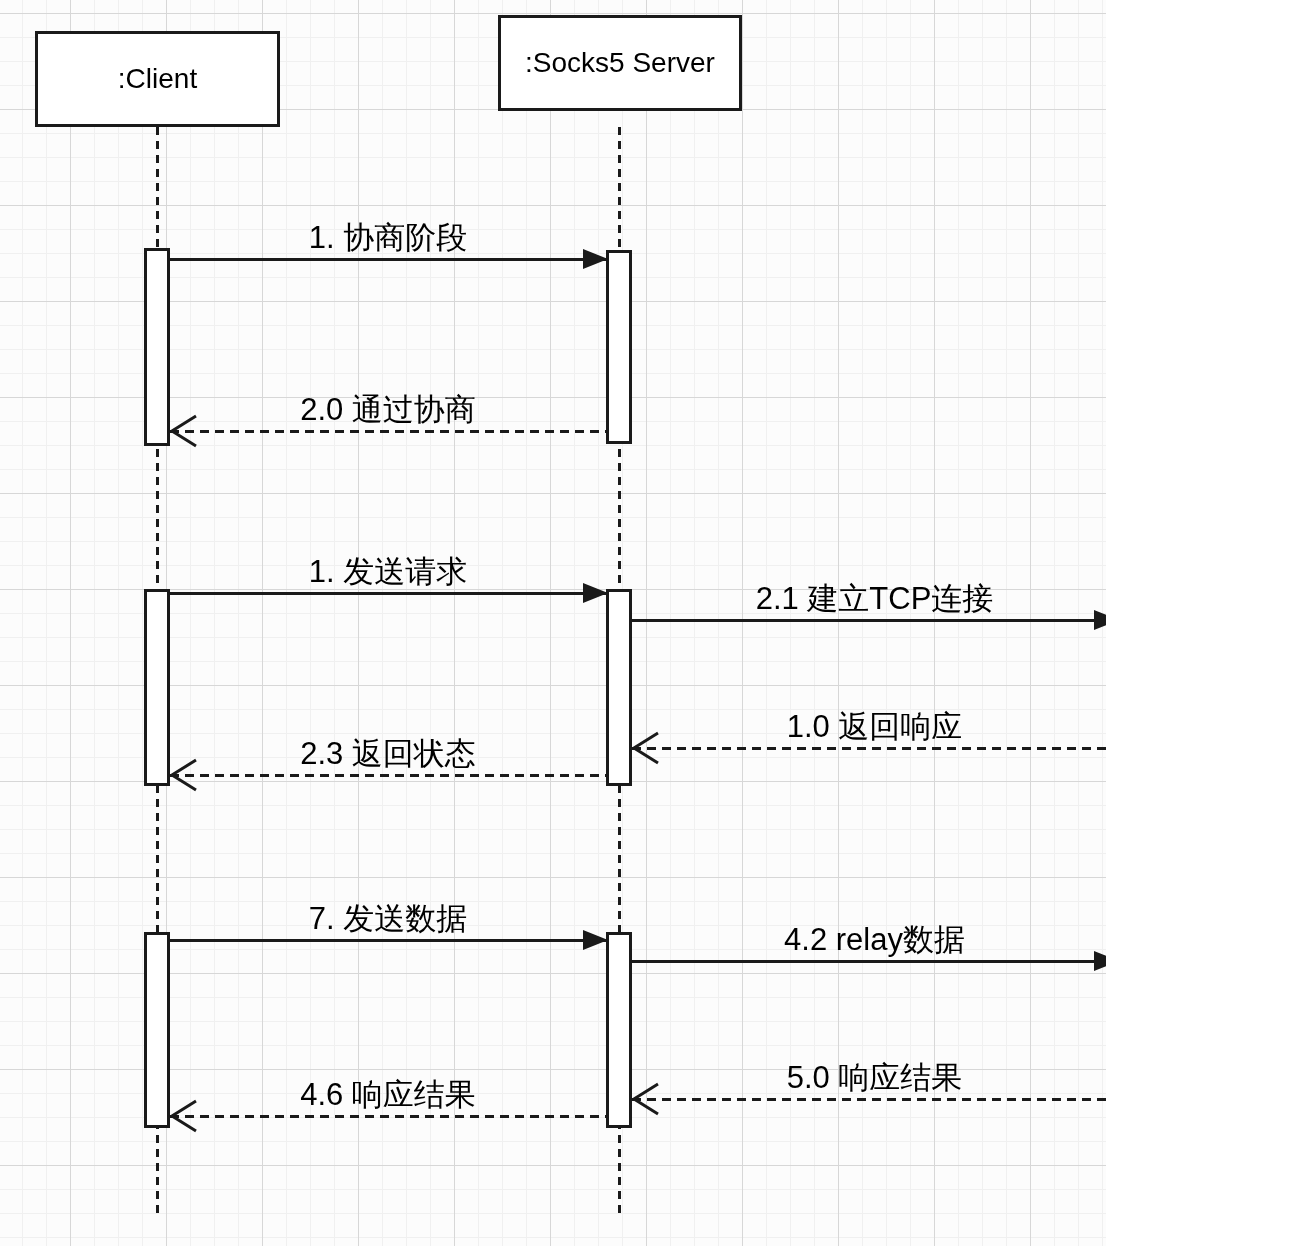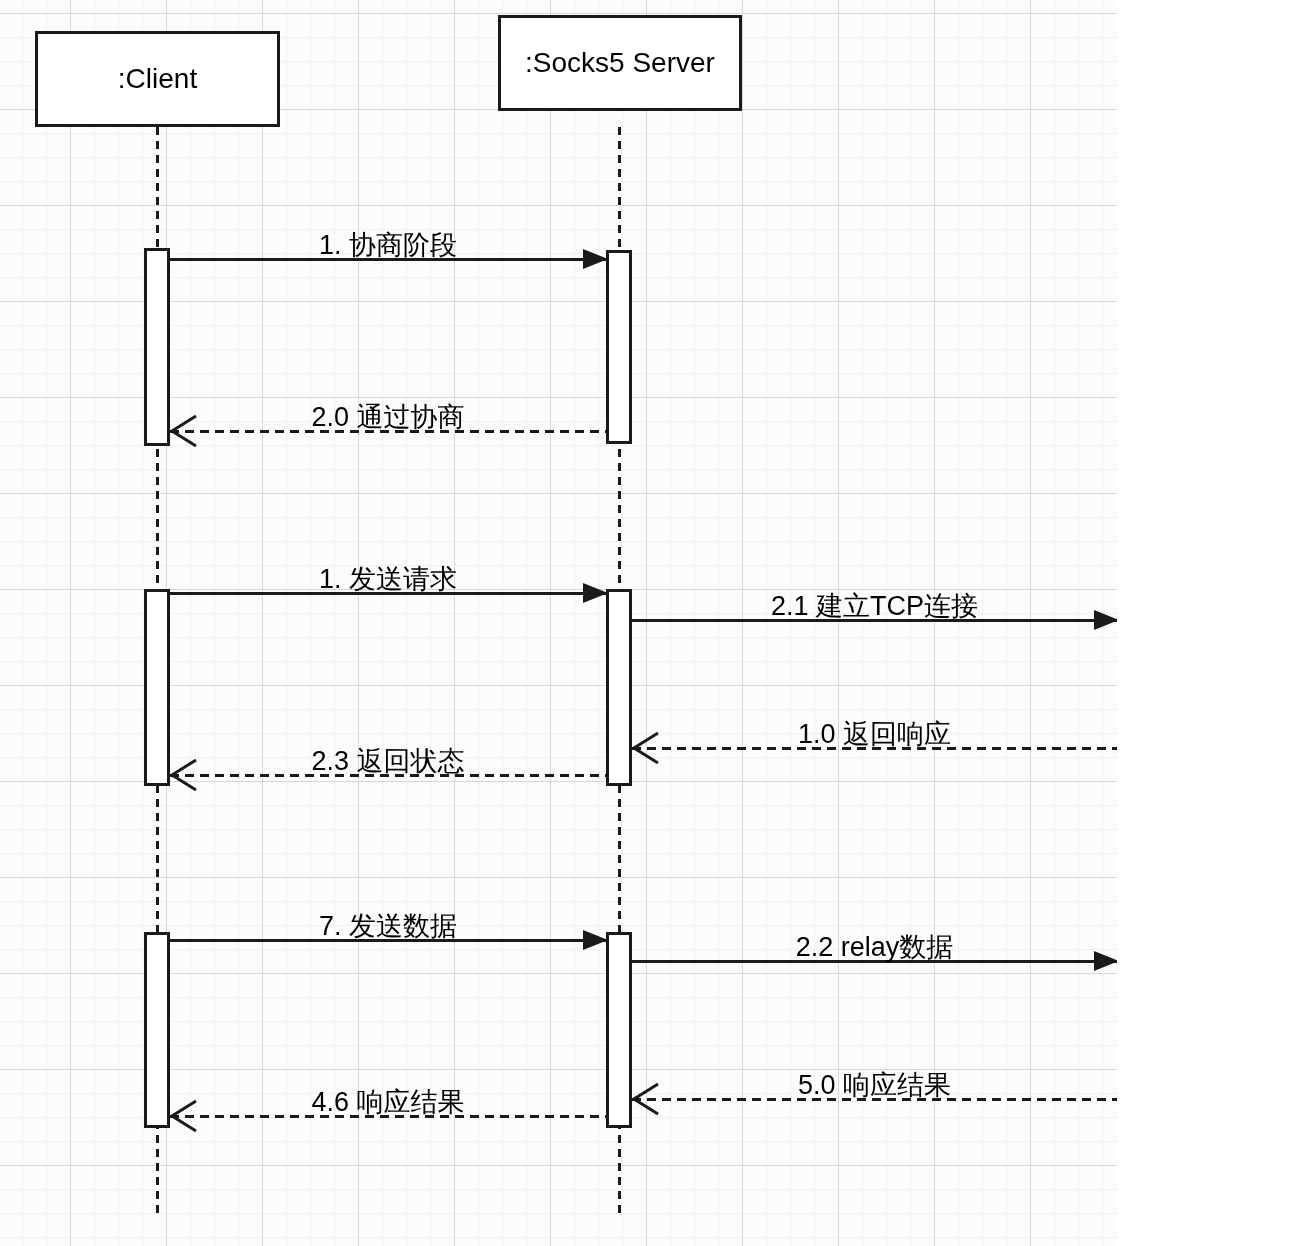--- a/index.html
+++ b/index.html
@@ -80,30 +80,29 @@
     position: absolute;
     left: -3px;
     top: -19px;
   }
   .msg .label {
     position: absolute;
     left: 50%;
     top: -34px;
     transform: translateX(-50%);
     white-space: nowrap;
-    font-size: 27px;
+    font-size: 31px;
     line-height: 26px;
     color: #000;
-    margin-top: 7px;
   }
 </style>
 </head>
 <body>
 
-<div class="canvas" id="canvas" style="--line: #1a1a1a; --bg: #fcfcfc; --grid-minor: #f0f0f0; --grid-major: #d7d7d7; width: 1106px; height: 1246px; padding-left: 11px;">
+<div class="canvas" id="canvas" style="--line: #1a1a1a; --bg: #fcfcfc; --grid-minor: #f0f0f0; --grid-major: #d7d7d7; width: 1106px; height: 1246px;">
   <div class="actor-box" id="actor-0" style="left: 35px; top: 31px; width: 245px; height: 96px;">
     <span>:Client</span>
   </div>
   <div class="actor-box" id="actor-1" style="left: 498px; top: 15px; width: 244px; height: 96px;">
     <span>:Socks5 Server</span>
   </div>
 <div class="lifeline" style="left: 155.5px; top: 127px; height: 1088px;"></div>
     <div class="lifeline" style="left: 617.5px; top: 127px; height: 1088px;"></div>
     <div class="lifeline" style="left: 1128.5px; top: 127px; height: 1088px;"></div>
     <div class="activation" style="left: 144px; top: 248px; height: 198px;"></div>
@@ -151,21 +150,21 @@
       <div class="label">2.3 返回状态</div>
     </div>
     <div class="msg" style="left: 170px; width: 436px; top: 940px;">
       <div class="line solid"></div>
       <div class="tri-right"></div>
       <div class="label">7. 发送数据</div>
     </div>
     <div class="msg" style="left: 632px; width: 485px; top: 961px;">
       <div class="line solid"></div>
       <div class="tri-right"></div>
-      <div class="label">2.2 relay数据</div>
+      <div class="label">4.2 relay数据</div>
     </div>
     <div class="msg" style="left: 632px; width: 485px; top: 1099px;">
       <div class="line dashed"></div>
       <svg width="32" height="38" viewBox="0 0 32 38" class="open-left">
         <polyline points="29,4 5,19 29,34" fill="none" stroke="#1a1a1a" stroke-width="3"></polyline>
       </svg>
       <div class="label">5.0 响应结果</div>
     </div>
     <div class="msg" style="left: 170px; width: 436px; top: 1116px;">
       <div class="line dashed"></div>

